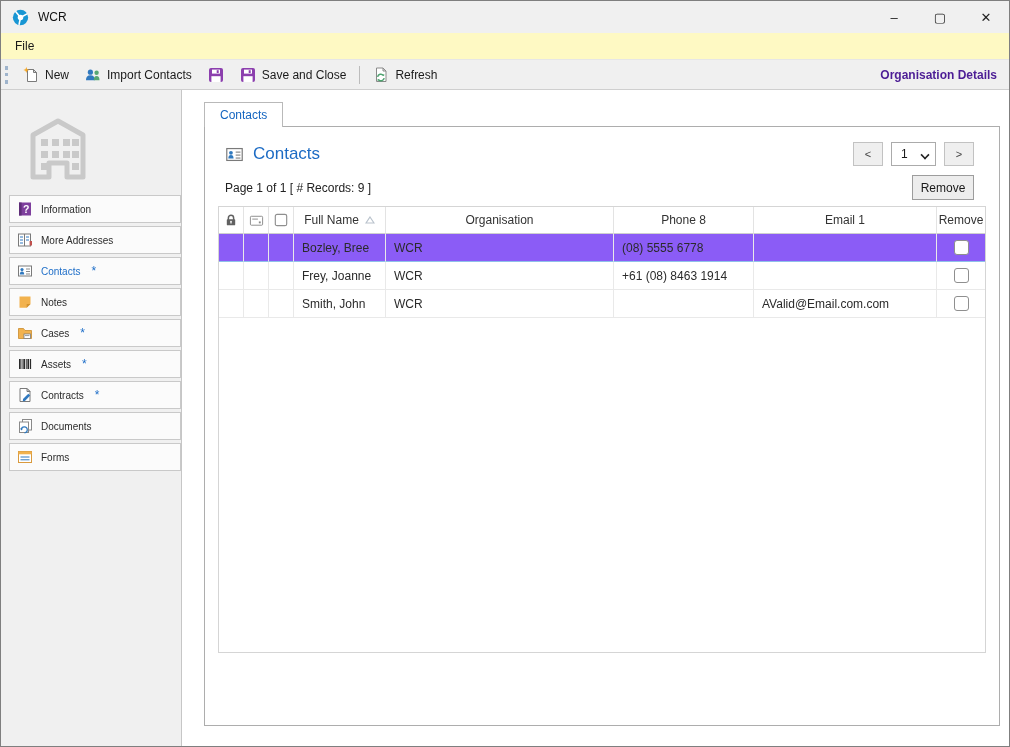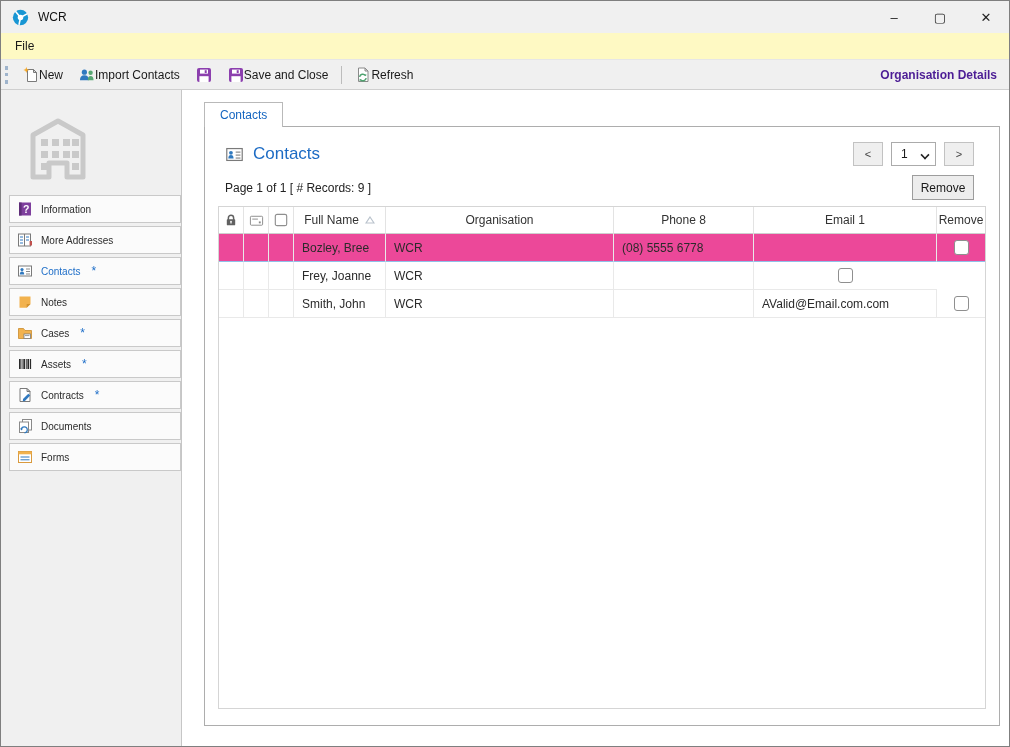--- a/index.html
+++ b/index.html
@@ -16,21 +16,21 @@
   .win-controls{ margin-left:auto; display:flex; height:100%; }
   .win-btn{ width:46px; height:100%; display:flex; align-items:center; justify-content:center;
             font-size:13px; color:#222; cursor:default; }
   
   .menubar{ height:26px; background:#fef9c3; display:flex; align-items:center; }
   .menu-item{ padding:0 14px; font-size:12px; color:#1a1a1a; }
   
   .toolbar{ height:31px; background:#f0f0f0; border-top:1px solid #e6e6e6;
             border-bottom:1px solid #cfcfcf; display:flex; align-items:center; padding-right:12px; }
   .grip{ width:0; height:18px; border-left:3px dotted #9fb4cc; margin:0 7px 0 4px; }
-  .tb-btn{ display:flex; align-items:center; padding:3px 8px; font-size:12px; color:#1a1a1a; }
+  .tb-btn{ display:flex; align-items:center; gap:6px; padding:3px 8px; font-size:12px; color:#1a1a1a; }
   .tb-btn svg{ flex:none; }
   .tb-sep{ width:1px; height:18px; background:#bcbcbc; margin:0 5px; }
   .tb-right{ margin-left:auto; font-weight:bold; font-size:12px; color:#4c1d95; }
   
   .bodyarea{ display:flex; height:656px; }
   .sidebar{ width:181px; background:#f0f0f0; border-right:1px solid #c6c6c6; padding-top:24px; }
   .building-wrap{ margin-left:25px; height:66px; }
   .nav{ margin-top:15px; padding-left:8px; }
   .nav-item{ height:28px; margin-bottom:3px; background:#fbfbfb; border:1px solid #c9c9c9;
              display:flex; align-items:center; padding-left:7px; gap:8px; cursor:default; }
@@ -53,31 +53,31 @@
                 display:flex; align-items:center; justify-content:space-between;
                 padding:0 6px 0 9px; font-size:12px; }
   .chev{ width:8px; height:8px; position:relative; }
   .chev::before{ content:""; position:absolute; left:0; top:1px; width:6px; height:6px;
                  border-right:2px solid #222; border-bottom:2px solid #222; transform:rotate(45deg) scale(.8); }
   .status-row{ display:flex; align-items:center; padding:8px 25px 6px 20px; height:39px; }
   .status-text{ font-size:12px; color:#222; }
   .remove-btn{ margin-left:auto; width:62px; height:25px; background:#ededed; border:1px solid #9d9d9d;
                display:flex; align-items:center; justify-content:center; font-size:12px; color:#1a1a1a; }
   
-  .grid{ margin:0 13px; border:1px solid #d5d5d5; height:503px; background:#fff; overflow:hidden; }
+  .grid{ margin:0 13px; border:1px solid #d5d5d5; height:447px; background:#fff; overflow:hidden; }
   .grid-row{ display:grid; grid-template-columns:25px 25px 25px 92px 228px 140px 183px 1fr; }
   .gh{ height:27px; }
   .gh .cell{ border-bottom:1px solid #cfcfcf; border-right:1px solid #e3e3e3;
              display:flex; align-items:center; justify-content:center; font-size:12px; color:#333; }
   .gr{ height:28px; }
   .gr .cell{ border-bottom:1px solid #e9e9e9; border-right:1px solid #e9e9e9;
              display:flex; align-items:center; font-size:12px; color:#2b2b2b; padding-left:8px; }
   .cell.center{ justify-content:center; padding-left:0; }
   .cell:last-child{ border-right:none; }
-  .gr.selected .cell{ background:#ec4899; border-bottom-color:#8fc0e9; }
+  .gr.selected .cell{ background:#8b5cf6; border-bottom-color:#8fc0e9; }
   .checkbox{ width:15px; height:15px; border:1px solid #8f8f8f; border-radius:3px; background:#fff; }
   .sort-icon{ margin-left:6px; display:flex; }
 </style>
 </head>
 <body>
 
 <div class="window">
 
   <div class="titlebar">
     <svg class="app-icon" viewBox="0 0 16 16">
@@ -381,20 +381,21 @@
               <div class="checkbox"></div>
             </div>
           </div>
 
           <div class="grid-row gr">
             <div class="cell center"></div>
             <div class="cell center"></div>
             <div class="cell center"></div>
             <div class="cell">Frey, Joanne</div>
             <div class="cell">WCR</div>
+            <div class="cell">+61 (08) 8463 1914</div>
             <div class="cell"></div>
             <div class="cell center">
               <div class="checkbox"></div>
             </div>
           </div>
 
           <div class="grid-row gr">
             <div class="cell center"></div>
             <div class="cell center"></div>
             <div class="cell center"></div>

